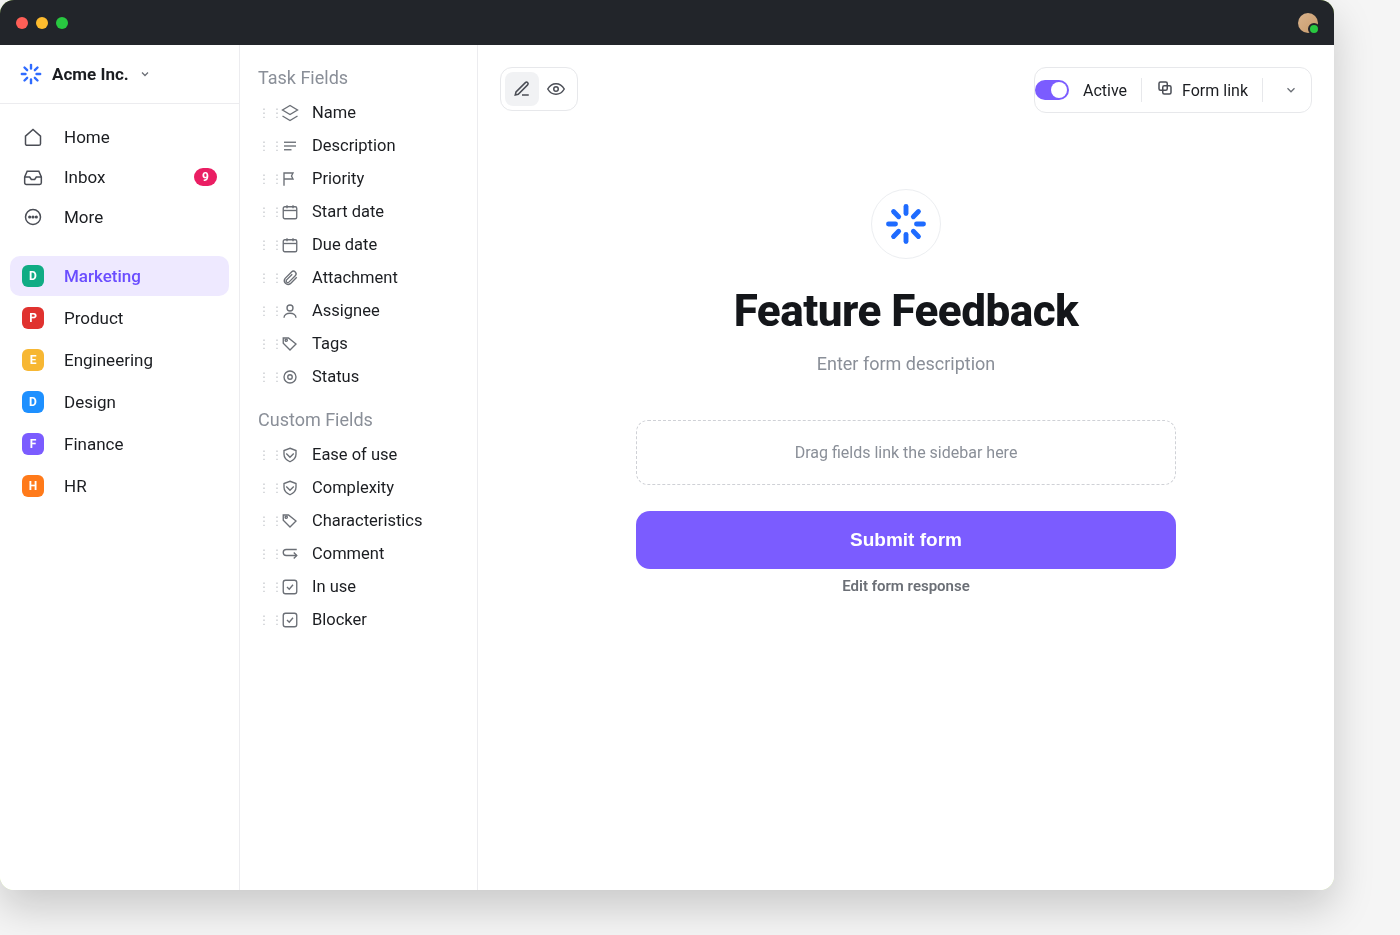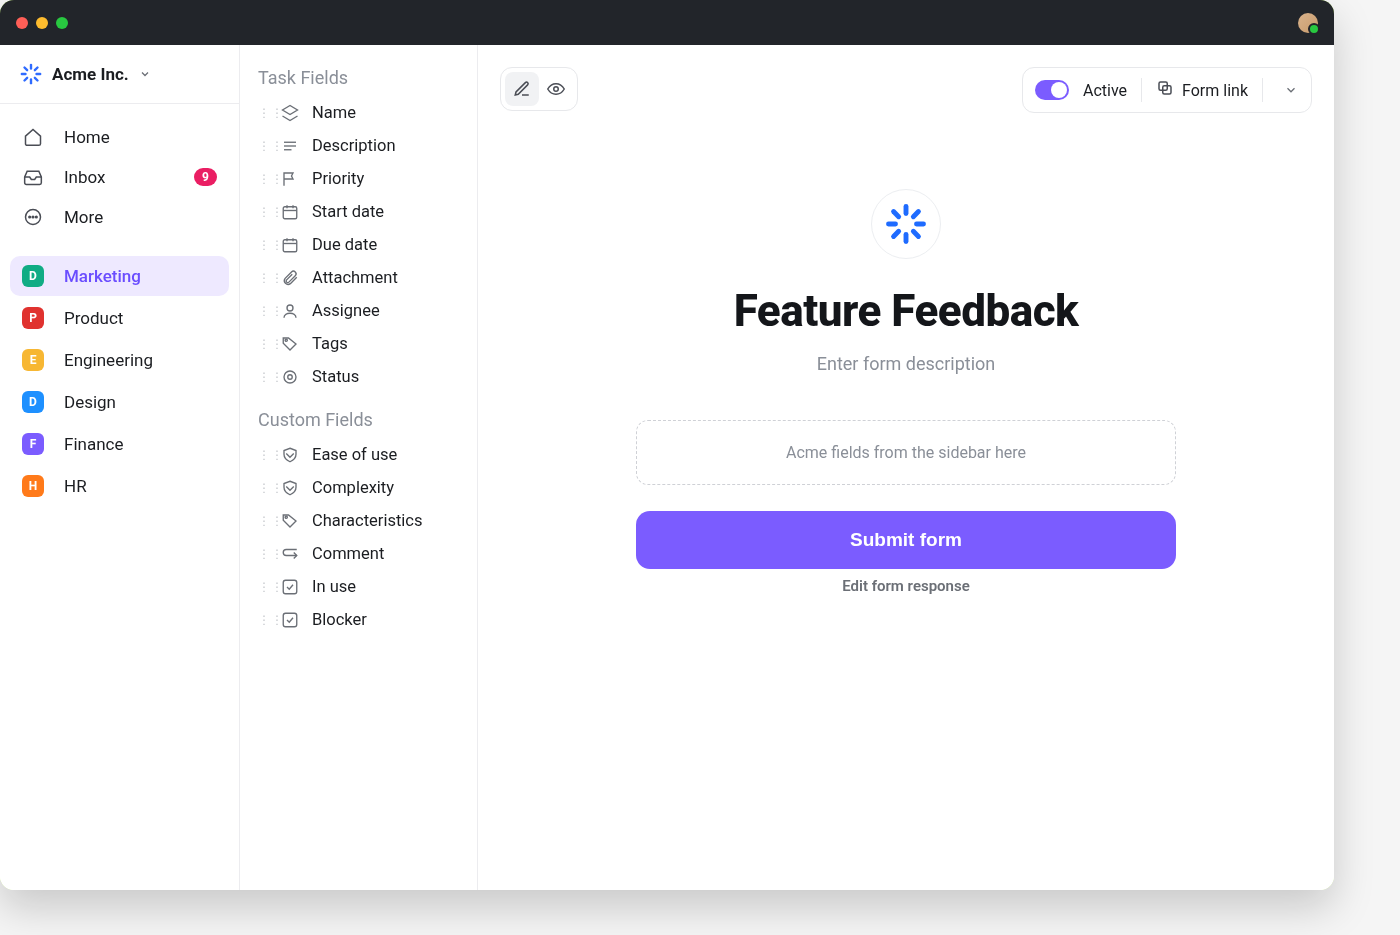--- a/index.html
+++ b/index.html
@@ -162,21 +162,21 @@
   }
   .tool-btn.active { background:#f1f2f4; }
   .tool-btn svg{ width:18px; height:18px; stroke:#4a4d55; fill:none; stroke-width:2;}
   .toolbar-right {
     position:absolute; top:22px; right:22px;
     display:flex; align-items:center;
     border:1px solid #e7e8eb;
     border-radius:12px;
     background:#fff;
     height:46px;
-    padding: 0 6px 0 12px;
+    padding: 0 6px 0 0;
     gap:14px;
   }
   .toggle {
     width:34px; height:20px; border-radius:999px;
     background:#7b5cff; position:relative; cursor:pointer;
   }
   .toggle::after{
     content:""; position:absolute; right:2px; top:2px;
     width:16px; height:16px; background:#fff; border-radius:50%;
   }
@@ -552,19 +552,19 @@
                 <line x1="16.2" y1="16.2" x2="19.1" y2="19.1"></line>
             <line x1="2" y1="12" x2="6" y2="12"></line>
                 <line x1="18" y1="12" x2="22" y2="12"></line>
             <line x1="4.9" y1="19.1" x2="7.8" y2="16.2"></line>
                 <line x1="16.2" y1="7.8" x2="19.1" y2="4.9"></line>
           </g>
             </svg>
         </div>
         <div class="form-title">Feature Feedback</div>
         <div class="form-desc">Enter form description</div>
-        <div class="dropzone">Acme fields from the sidebar here</div>
+        <div class="dropzone">Drag fields link the sidebar here</div>
         <button class="submit-btn">Submit form</button>
         <div class="edit-response">Edit form response</div>
       </div>
     </div>
   </div>
 </div>
 
 </body></html>

